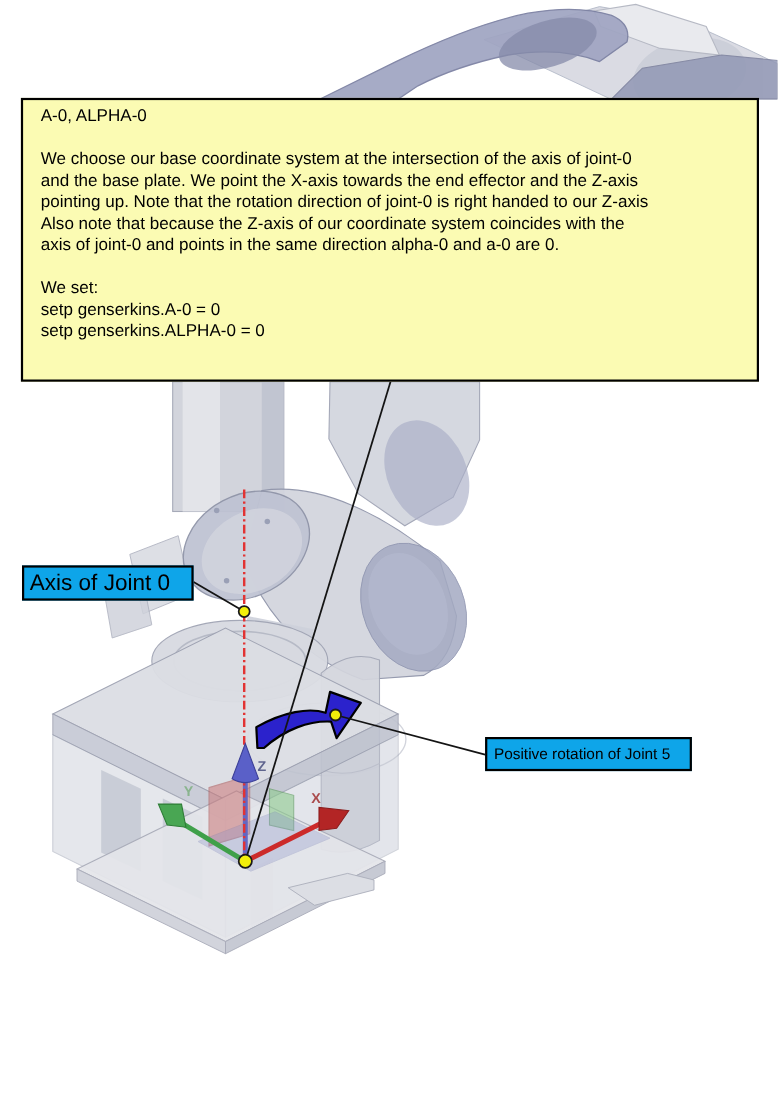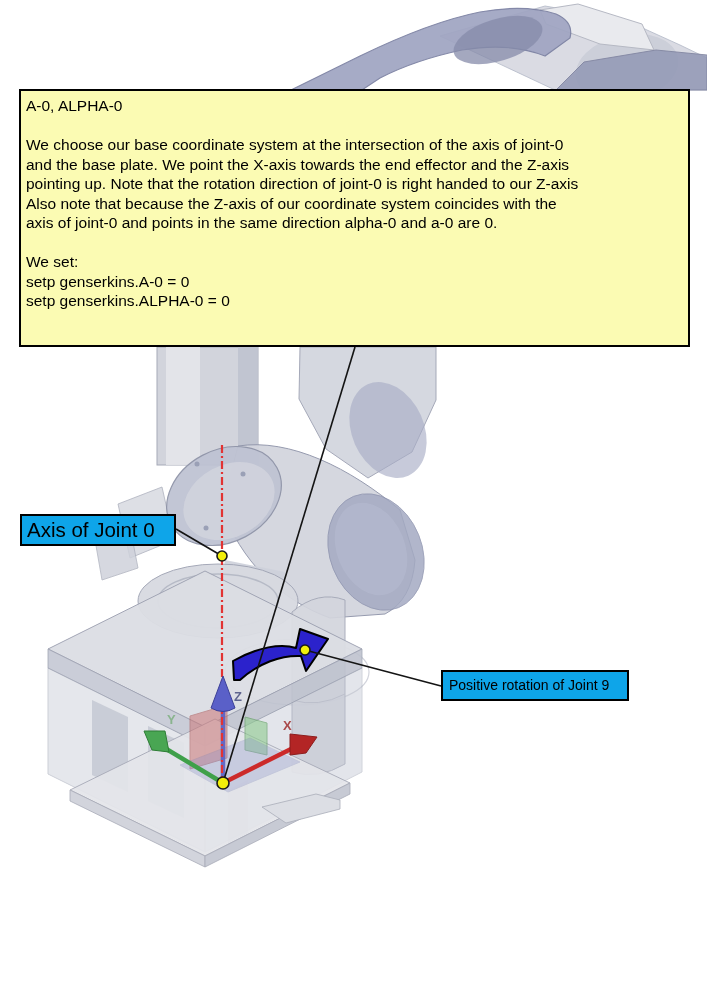--- a/index.html
+++ b/index.html
@@ -1,21 +1,21 @@
 <!DOCTYPE html>
 <html><head>
 <meta charset="utf-8">
 <style>
   html,body{margin:0;padding:0;background:#fff;}
   .page{position:relative;width:707px;height:1000px;background:#ffffff;overflow:hidden;
         font-family:"Liberation Sans",sans-serif;}
   svg{position:absolute;left:0;top:0;}
   .note{position:absolute;left:19px;top:89px;width:671px;height:258px;
         background:#FBFBB3;border:2px solid #000;box-sizing:border-box;
-        padding:5px 5px;color:#000;font-size:15.5px;line-height:19.5px;
+        padding:5px 16px;color:#000;font-size:15.5px;line-height:19.5px;
         white-space:pre-line;}
   .callout{position:absolute;background:#0ea5e9;border:2px solid #000;
         box-sizing:border-box;color:#000;white-space:nowrap;overflow:hidden;}
   .callout-axis{left:20px;top:514px;width:156px;height:32px;
         font-size:20.5px;line-height:28px;padding:0 5px;}
   .callout-rot{left:441px;top:670px;width:188px;height:31px;
         font-size:14px;line-height:27px;padding:0 6px;}
 </style>
 </head>
 <body>
@@ -115,15 +115,15 @@
 and the base plate. We point the X-axis towards the end effector and the Z-axis
 pointing up. Note that the rotation direction of joint-0 is right handed to our Z-axis
 Also note that because the Z-axis of our coordinate system coincides with the
 axis of joint-0 and points in the same direction alpha-0 and a-0 are 0.
 
 We set:
 setp genserkins.A-0 = 0
 setp genserkins.ALPHA-0 = 0</div>
 
   <div class="callout callout-axis">Axis of Joint 0</div>
-  <div class="callout callout-rot">Positive rotation of Joint 9</div>
+  <div class="callout callout-rot">Positive rotation of Joint 5</div>
 
 </div>
 
 </body></html>

